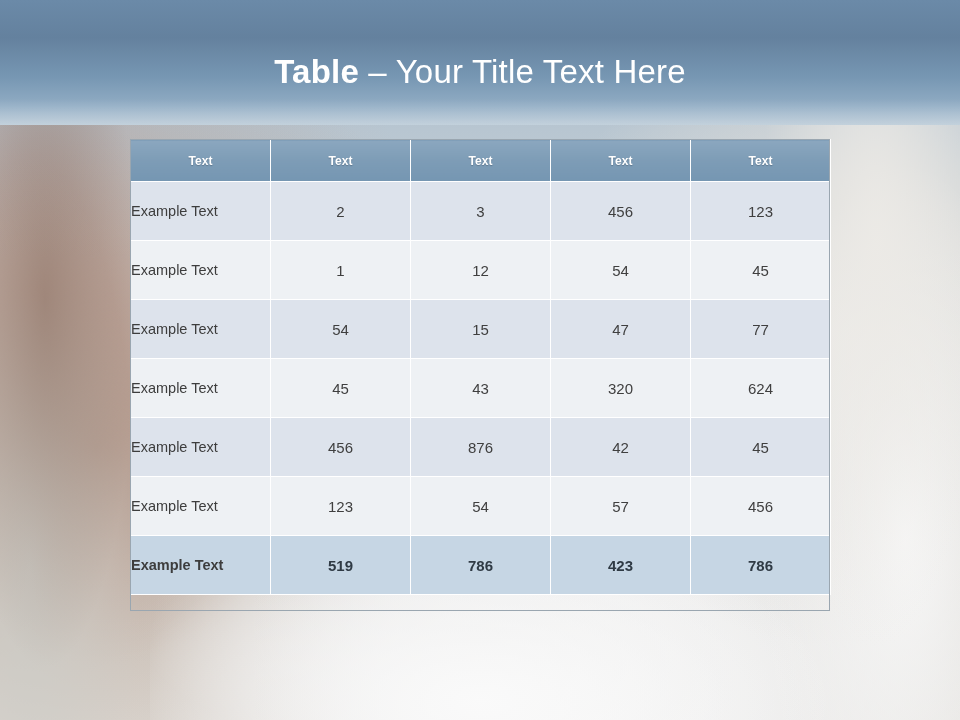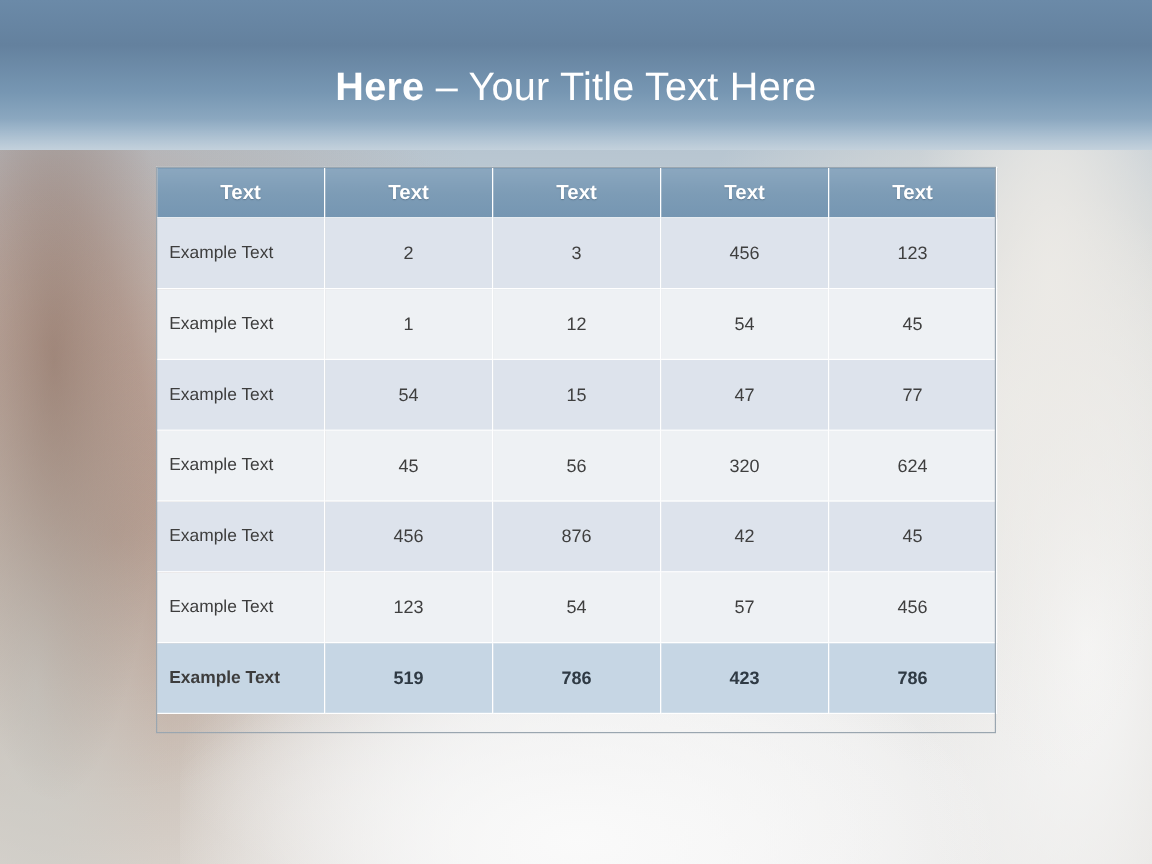--- a/index.html
+++ b/index.html
@@ -127,29 +127,29 @@
     padding: 0 10px;
     box-sizing: border-box;
     font-size: 15px;
     color: #3f3f3f;
     text-align: center;
     vertical-align: middle;
   }
   table.data-table thead th {
     background: linear-gradient(180deg, #8ba7bf 0%, #7d9cb6 50%, #7596b2 100%);
     color: #ffffff;
-    font-size: 17px;
+    font-size: 12px;
     font-weight: bold;
     height: 42px;
     text-shadow: 0 1px 1px rgba(60,80,100,0.45);
     text-align: center;
   }
   table.data-table tbody tr td:first-child {
     text-align: left;
-    padding-left: 10px;
+    padding-left: 0;
     font-size: 14.5px;
     color: #3d3d3d;
   }
   tr.row-odd td { background: #dde3ec; }
   tr.row-even td { background: #eef1f4; }
   tr.row-total td {
     background: #c6d6e4;
     font-weight: bold;
     color: #2f3a44;
   }
@@ -170,21 +170,21 @@
 <div class="slide">
 
   <div class="bg-photo"></div>
   <div class="bg-blur-left"></div>
   <div class="bg-blur-right"></div>
   <div class="bg-blur-bottom"></div>
 
   <div class="header-band"></div>
 
   <div class="slide-title">
-    <span class="t-bold">Here</span><span class="t-light"> – </span><span class="t-light">Your Title Text Here</span>
+    <span class="t-bold">Table</span><span class="t-light"> – </span><span class="t-light">Your Title Text Here</span>
   </div>
 
   <div class="table-wrap">
     <table class="data-table">
       <colgroup>
         <col class="c0">
           <col class="c1">
           <col class="c2">
           <col class="c3">
           <col class="c4">
@@ -216,21 +216,21 @@
         <tr class="row-odd">
           <td>Example Text</td>
           <td>54</td>
           <td>15</td>
           <td>47</td>
           <td>77</td>
         </tr>
         <tr class="row-even">
           <td>Example Text</td>
           <td>45</td>
-          <td>56</td>
+          <td>43</td>
           <td>320</td>
           <td>624</td>
         </tr>
         <tr class="row-odd">
           <td>Example Text</td>
           <td>456</td>
           <td>876</td>
           <td>42</td>
           <td>45</td>
         </tr>

